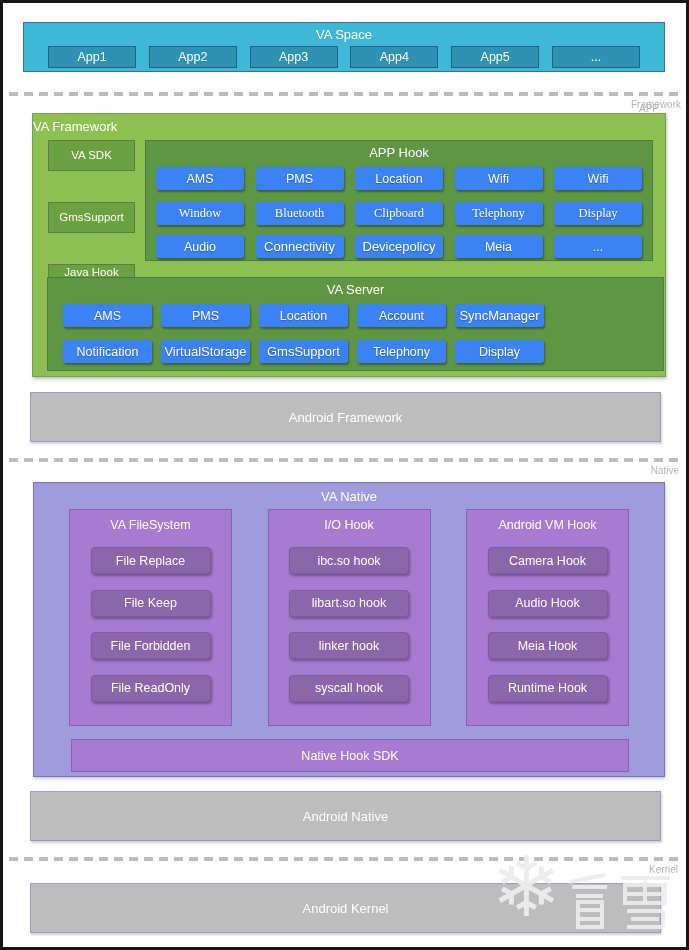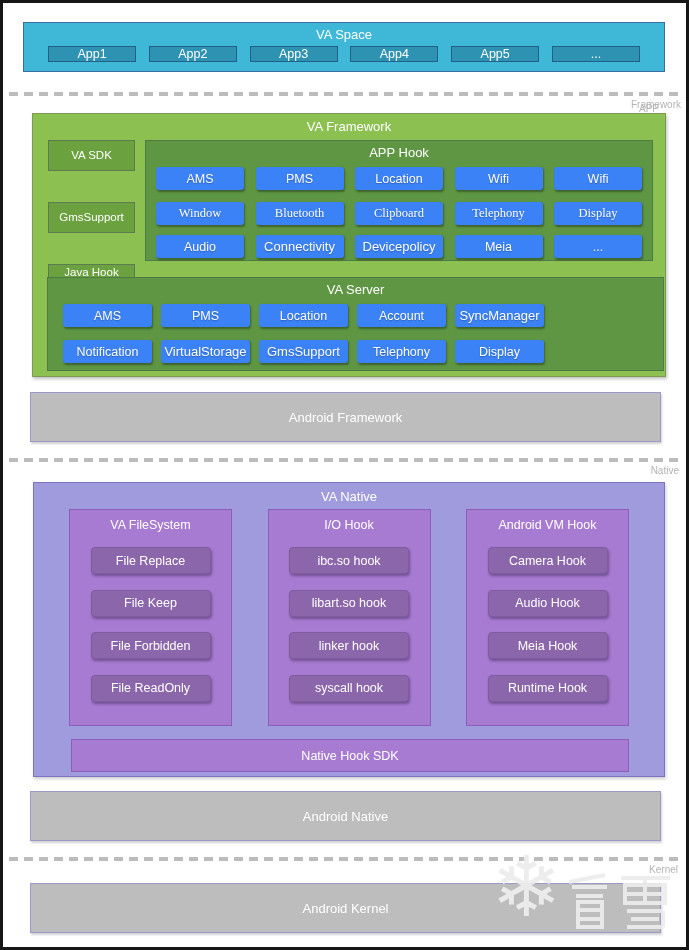--- a/index.html
+++ b/index.html
@@ -11,28 +11,28 @@
   
   .divider { position:absolute; left:6px; right:6px; height:4px;
              background:repeating-linear-gradient(90deg,#bcbcbc 0 9px, transparent 9px 15px); }
   .layer-label { position:absolute; font-size:10px; color:#b4b4b4; }
 
   
   .va-space { position:absolute; left:20px; top:19px; width:642px; height:50px;
               background:#3fb7d7; border:1px solid #3d6ba6; box-sizing:border-box; }
   .va-space-title { margin-top:4px; text-align:center; font-size:13px; }
   .app-row { display:flex; justify-content:space-between; padding:0 24px; margin-top:4px; }
-  .achip { width:88px; height:16px; background:#2e93b2; border:1px solid #235f86; box-sizing:border-box;
+  .achip { width:88px; height:22px; background:#2e93b2; border:1px solid #235f86; box-sizing:border-box;
            display:flex; align-items:center; justify-content:center; font-size:12.5px; color:#fff; }
 
   
   .va-framework { position:absolute; left:29px; top:110px; width:634px; height:264px;
                   background:#8cc051; border:1px solid #7d9a55; box-sizing:border-box;
                   box-shadow:1px 2px 3px rgba(0,0,0,0.25); }
-  .va-framework-title { margin-top:5px; text-align:center; font-size:13px; }
+  .va-framework-title { margin-top:5px; font-size:13px; }
   .side-col { position:absolute; left:15px; top:26px; width:87px; height:130px;
               display:flex; flex-direction:column; justify-content:space-between;gap:31px; }
   .sbox { min-height:31px; background:#6ba23f; border:1px solid #5d7b52; box-sizing:border-box;
           display:flex; align-items:center; justify-content:center; text-align:center;
           color:#fff; font-size:11.5px; line-height:1.15; padding:1px 4px; }
   .gpanel { position:absolute; background:#5e9643; border:1px solid #4d7a45; box-sizing:border-box; }
   .gpanel-title { margin-top:4px; text-align:center; font-size:13px; }
   .app-hook { left:112px; top:26px; width:508px; height:121px; }
   .va-server { left:14px; top:163px; width:617px; height:94px; }
   .gchip { width:88px; height:23px; background:#3b82f6; border-radius:3px; color:#fff;

